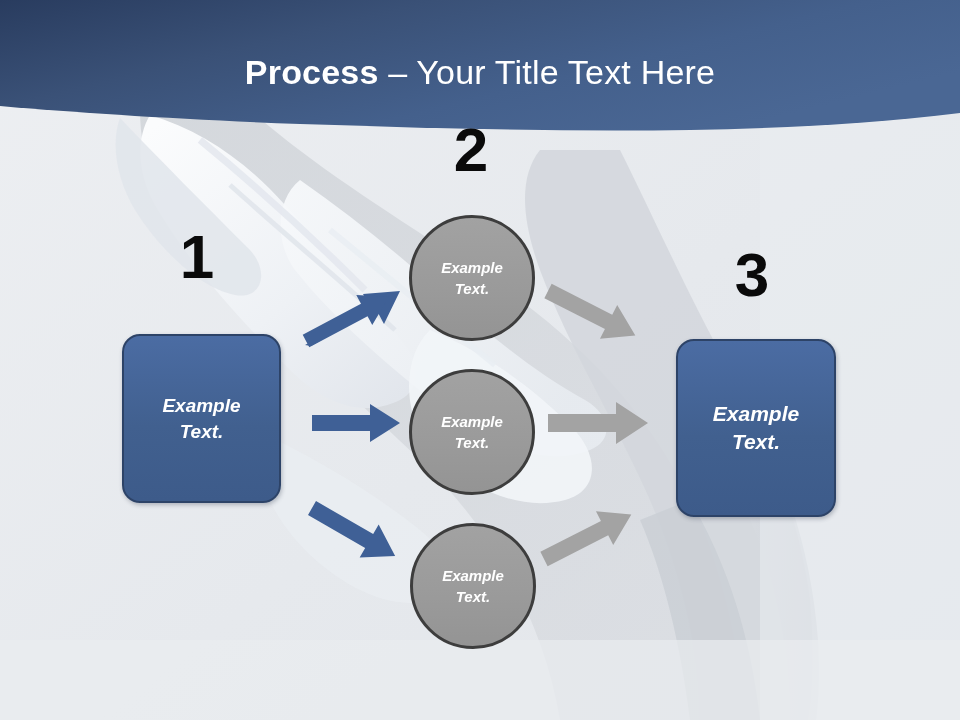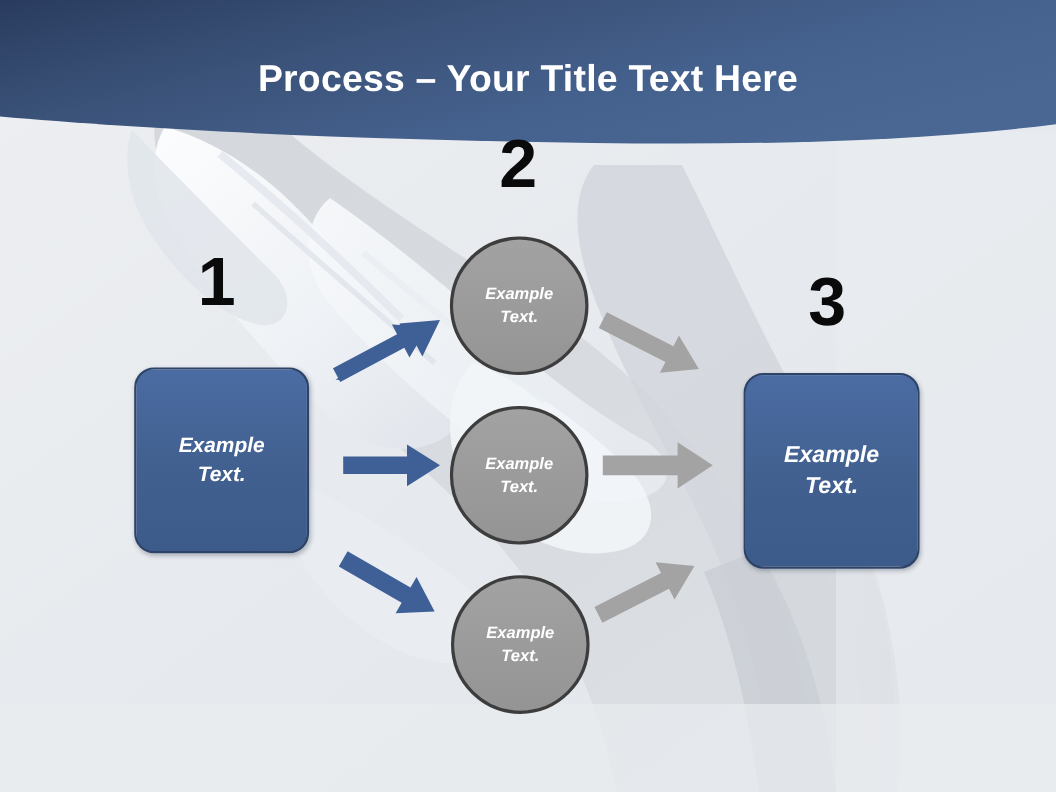--- a/index.html
+++ b/index.html
@@ -46,21 +46,21 @@
     top: 50px;
     width: 960px;
     text-align: center;
     color: #ffffff;
     font-size: 34px;
     line-height: 44px;
     letter-spacing: 0.2px;
     white-space: nowrap;
   }
   .title b { font-weight: bold; text-align: center; }
-  .title span.light { font-weight: bold; }
+  .title span.light { font-weight: normal; }
 
   
   .step-num {
     position: absolute;
     font-size: 62px;
     font-weight: bold;
     color: #0a0a0a;
     line-height: 62px;
     text-align: center;
     width: 90px;

